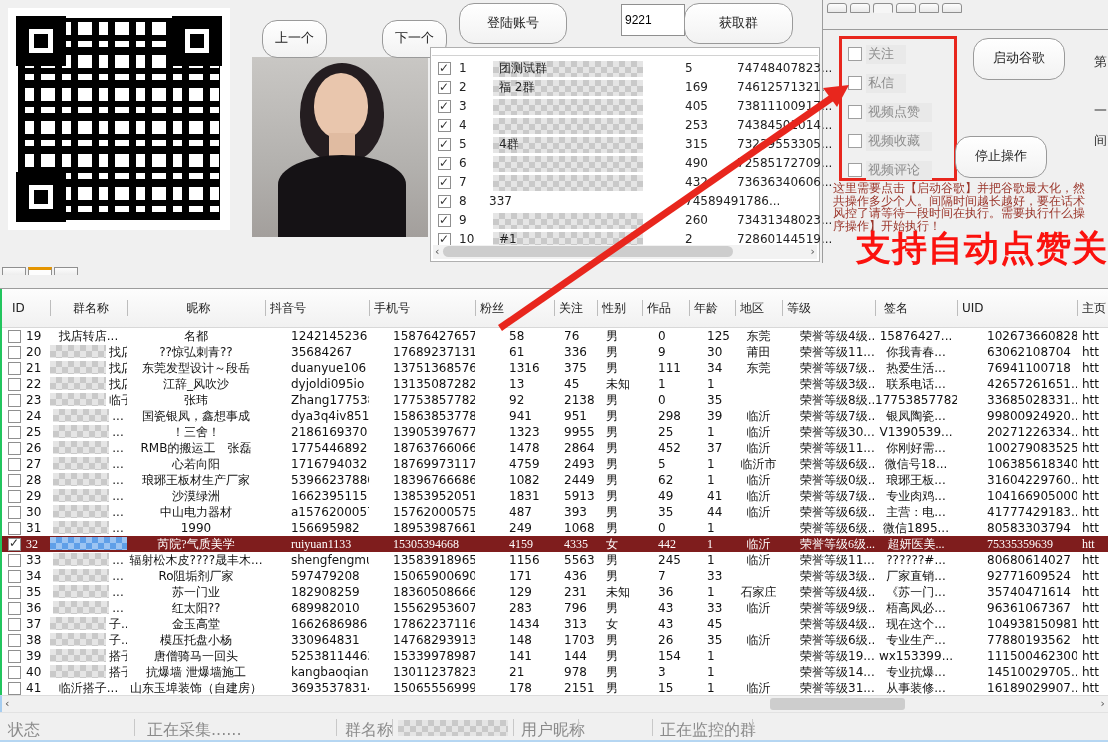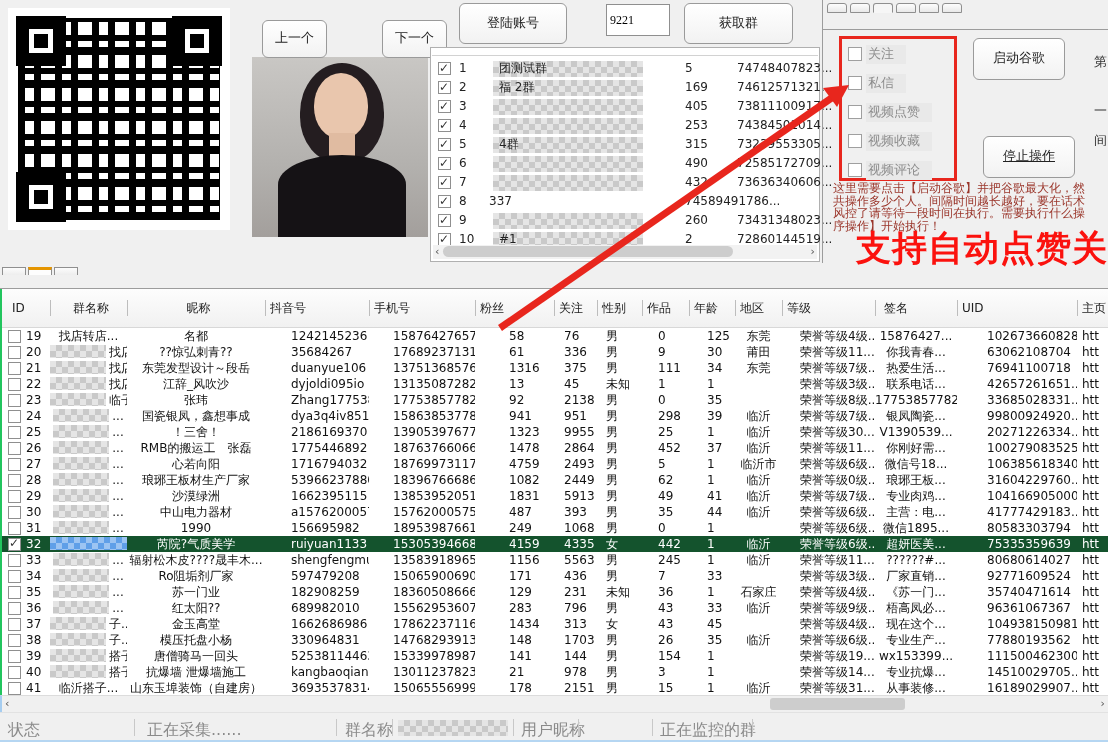--- a/index.html
+++ b/index.html
@@ -1,38 +1,38 @@
 <!DOCTYPE html>
 <html><head>
 <meta charset="utf-8">
 <style>
   html,body{margin:0;padding:0;}
   body{font-family:"DejaVu Sans",sans-serif;}
   .app{position:relative;width:1108px;height:742px;background:#f0f0f0;overflow:hidden;font-size:12px;color:#222;}
-  .btn{position:absolute;background:linear-gradient(#ffffff,#f2f2f2);border:1px solid #9a9a9a;border-radius:6px;font-size:13px;color:#222;text-align:center;cursor:default;}
+  .btn{position:absolute;background:linear-gradient(#ffffff,#f2f2f2);border:1px solid #9a9a9a;border-radius:15px;font-size:13px;color:#222;text-align:center;cursor:default;}
   
   .qr{position:absolute;left:8px;top:8px;width:222px;height:222px;background:#fff;}
   .qr-pattern{position:absolute;inset:10px;background-color:#fff;background-image:
     repeating-linear-gradient(0deg,#000 0 8px,transparent 8px 14px,#000 14px 20px,transparent 20px 33px),
     repeating-linear-gradient(90deg,#000 0 7px,transparent 7px 16px,#000 16px 23px,transparent 23px 37px);}
   .finder{position:absolute;width:50px;height:50px;border:13px solid #000;background:#fff;box-sizing:border-box;}
   .finder::after{content:"";position:absolute;inset:5px;background:#000;}
   .f-tl{left:8px;top:8px;} .f-tr{right:8px;top:8px;} .f-bl{left:8px;bottom:8px;}
   
   .photo{position:absolute;left:252px;top:57px;width:176px;height:180px;overflow:hidden;background:linear-gradient(180deg,#c9c7c4,#b3b1ae 60%,#a39f9c);}
   .hair{position:absolute;left:48px;top:6px;width:84px;height:100px;background:#241d20;border-radius:50% 50% 46% 46%;}
   .face{position:absolute;left:62px;top:16px;width:54px;height:66px;background:#e9c6ad;border-radius:50% 50% 48% 48%;}
   .neck{position:absolute;left:77px;top:76px;width:26px;height:26px;background:#e0bba1;}
   .dress{position:absolute;left:26px;top:98px;width:128px;height:86px;background:#151215;border-radius:55% 55% 0 0/38% 38% 0 0;}
   
   .prev-btn{left:262px;top:20px;width:63px;height:36px;line-height:34px;}
   .next-btn{left:382px;top:20px;width:63px;height:36px;line-height:34px;}
   .login-btn{left:459px;top:3px;width:106px;height:39px;line-height:37px;}
   .get-btn{left:684px;top:3px;width:107px;height:39px;line-height:37px;}
-  .acct{position:absolute;left:606px;top:4px;width:56px;height:28px;border:1px solid #8f8f8f;background:#fff;font-size:12px;font-family:Liberation Serif, serif;padding:1px 3px;vertical-align:top;}
+  .acct{position:absolute;left:621px;top:4px;width:56px;height:28px;border:1px solid #8f8f8f;background:#fff;font-size:12px;font-family:Liberation Sans, sans-serif;padding:1px 3px;vertical-align:top;}
   
   .glist{position:absolute;left:430px;top:47px;width:390px;height:215px;background:#fff;border:1px solid #b0b0b0;box-sizing:border-box;}
   .gl-topline{position:absolute;left:1px;right:1px;top:7px;border-top:1px solid #d2d2d2;}
   .gl-rows{position:absolute;left:2px;top:11px;right:2px;}
   .gl-row{display:grid;grid-template-columns:26px 30px 196px 52px 1fr;height:19px;line-height:19px;font-size:12px;}
   .cb{position:relative;display:inline-block;width:11px;height:11px;background:#fff;border:1px solid #8f8f8f;vertical-align:-2px;}
   .checked .cb::after{content:"✓";position:absolute;left:0px;top:-4px;font-size:12px;color:#333;}
   .gl-cb{margin:3px 0 0 5px;}
   .gl-name{position:relative;overflow:hidden;}
   .gl-name .mosaic{position:absolute;left:4px;top:2px;bottom:2px;width:150px;}
@@ -45,21 +45,21 @@
   .rpanel{position:absolute;left:822px;top:0;width:286px;height:263px;border-left:1px solid #9c9c9c;}
   .rp-tabs{position:absolute;left:4px;top:2px;white-space:nowrap;}
   .rp-tab{display:inline-block;padding:4px 9px;margin-right:3px;border:1px solid #8f8f8f;border-radius:3px 3px 0 0;background:linear-gradient(#fdfdfd,#e9e9e9);font-size:13px;color:#222;}
   .rp-tab.active{background:#f6f6f6;color:#1d1dcf;border-bottom-color:#f6f6f6;}
   .rp-tabline{position:absolute;left:0;right:0;top:29px;border-top:1px solid #9c9c9c;}
   .redbox{position:absolute;left:16px;top:36px;width:118px;height:145px;border:3px solid #e8261d;box-sizing:border-box;padding:7px 0 0 6px;}
   .chk-item{display:flex;align-items:center;height:16px;margin-bottom:13px;}
   .chk-box{width:12px;height:12px;background:#fff;border:1px solid #9f9f9f;margin-right:4px;flex:none;}
   .chk-label{font-size:13px;color:#8c8c8c;background:#e9e9e9;padding:0 12px 1px 2px;white-space:nowrap;}
   .start-btn{left:150px;top:38px;width:90px;height:40px;line-height:38px;}
-  .stop-btn{left:160px;top:136px;width:90px;height:40px;line-height:38px;text-decoration:underline;}
+  .stop-btn{left:132px;top:136px;width:90px;height:40px;line-height:38px;}
   .frags{position:absolute;left:271px;top:53px;width:20px;font-size:13px;color:#333;overflow:hidden;}
   .frag{display:block;height:14px;}
   .frag:nth-of-type(2){margin-top:35px;}
   .frag:nth-of-type(3){margin-top:16px;}
   .instructions{position:absolute;left:10px;top:182px;width:280px;overflow:hidden;font-size:12px;line-height:12.5px;color:#9a352a;}
   .instructions .line{white-space:nowrap;}
   .banner{position:absolute;left:33px;top:225px;font-size:35px;font-weight:bold;color:#fb120e;white-space:nowrap;letter-spacing:1px;text-align:center;}
   
   .arrow-overlay{position:absolute;left:0;top:0;pointer-events:none;z-index:50;}
   
@@ -69,21 +69,21 @@
   
   .table-wrap{position:absolute;left:0;top:289px;width:1108px;height:406px;background:#fff;border-left:2px solid #22c55e;box-sizing:border-box;
     --cols:48px 77px 138px 104px 106px 79px 43px 45px 47px 46px 47px 93px 82px 120px 1fr;}
   .thead{display:grid;grid-template-columns:var(--cols);height:38px;align-items:center;background:linear-gradient(#fdfdfd,#f1f1f1);border-bottom:1px solid #d8d8d8;font-size:12px;color:#222;}
   .th{padding-left:4px;border-left:1px solid #bdbdbd;height:16px;line-height:16px;overflow:hidden;white-space:nowrap;}
   .th:first-child{border-left:none;padding-left:10px;}
   .th:nth-child(2),.th:nth-child(3){text-align:center;}
   .th:nth-child(13){padding-left:8px;}
   .tbody{position:relative;}
   .trow{display:grid;grid-template-columns:var(--cols);height:16px;line-height:16px;font-size:12px;color:#111;}
-  .trow.selected{background:#14532d;color:#fff;}
+  .trow.selected{background:#7f1d1d;color:#fff;font-family:Liberation Serif, serif;}
   .td{overflow:hidden;white-space:nowrap;}
   .c-id{display:flex;align-items:center;}
   .c-id .cb{margin:0 5px 0 6px;flex:none;}
   .c-group{text-align:center;position:relative;}
   .gmosaic{display:none;width:56px;height:13px;vertical-align:-2px;margin-right:3px;}
   .gblur .gmosaic{display:inline-block;}
   .selected .gmosaic{background:repeating-conic-gradient(#5f9fe8 0% 25%,#9cc4f2 0% 50%) 0 0/12px 12px;width:120px;}
   .c-nick{text-align:center;}
   .c-dy{padding-left:26px;}
   .c-phone{padding-left:24px;}

